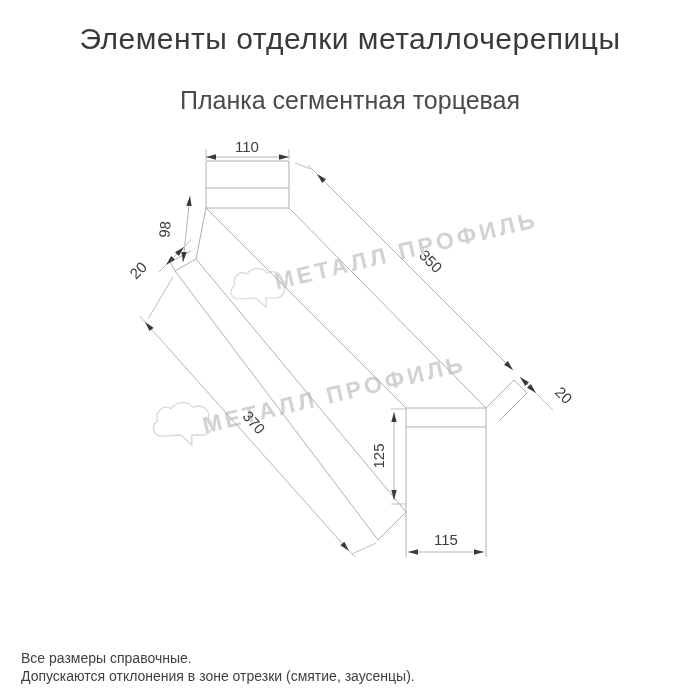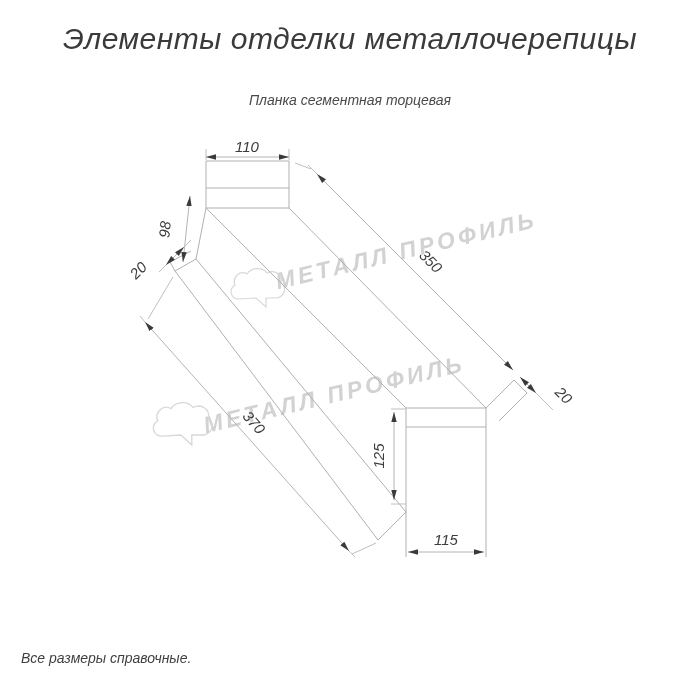--- a/index.html
+++ b/index.html
@@ -1,26 +1,26 @@
 <!DOCTYPE html>
 <html><head>
 <meta charset="utf-8">
 <style>
   html,body{margin:0;padding:0;background:#fff;}
   .page{
     position:relative;width:700px;height:700px;background:#ffffff;
-    font-family:"Liberation Sans",sans-serif;overflow:hidden;font-style:italic;
+    font-family:"Liberation Sans",sans-serif;overflow:hidden;
   }
   .title{
     position:absolute;top:22px;left:0;width:700px;text-align:center;
     font-size:30px;font-weight:400;color:#3a3a3a;letter-spacing:.5px;
   }
   .subtitle{
     position:absolute;top:90px;left:0;width:700px;text-align:center;
-    font-size:14px;font-weight:400;color:#4a4a4a;line-height:21px;
+    font-size:25px;font-weight:400;color:#4a4a4a;line-height:21px;
   }
   .notes{
     position:absolute;left:21px;top:649px;width:560px;
     font-size:14px;color:#3f3f3f;line-height:18px;
   }
   svg.drawing{position:absolute;left:0;top:0;}
   .obj{stroke:#b0b0b0;stroke-width:1;fill:none;}
   .dim{stroke:#b4b4b4;stroke-width:1;fill:none;}
   .ext{stroke:#bfbfbf;stroke-width:1;fill:none;}
   .dimtext{fill:#3d3d3d;font-size:15px;font-family:"Liberation Sans",sans-serif;}
@@ -119,15 +119,16 @@
     </g>
 
     <g>
       <path class="dim" d="M408,552 H484" marker-start="url(#arr)" marker-end="url(#arr)"></path>
       <text class="dimtext" transform="translate(446,545)" text-anchor="middle">115</text>
     </g>
   </svg>
 
   <div class="notes">
     <div>Все размеры справочные.</div>
+    <div>Допускаются отклонения в зоне отрезки (смятие, заусенцы).</div>
   </div>
 
 </div>
 
 </body></html>

